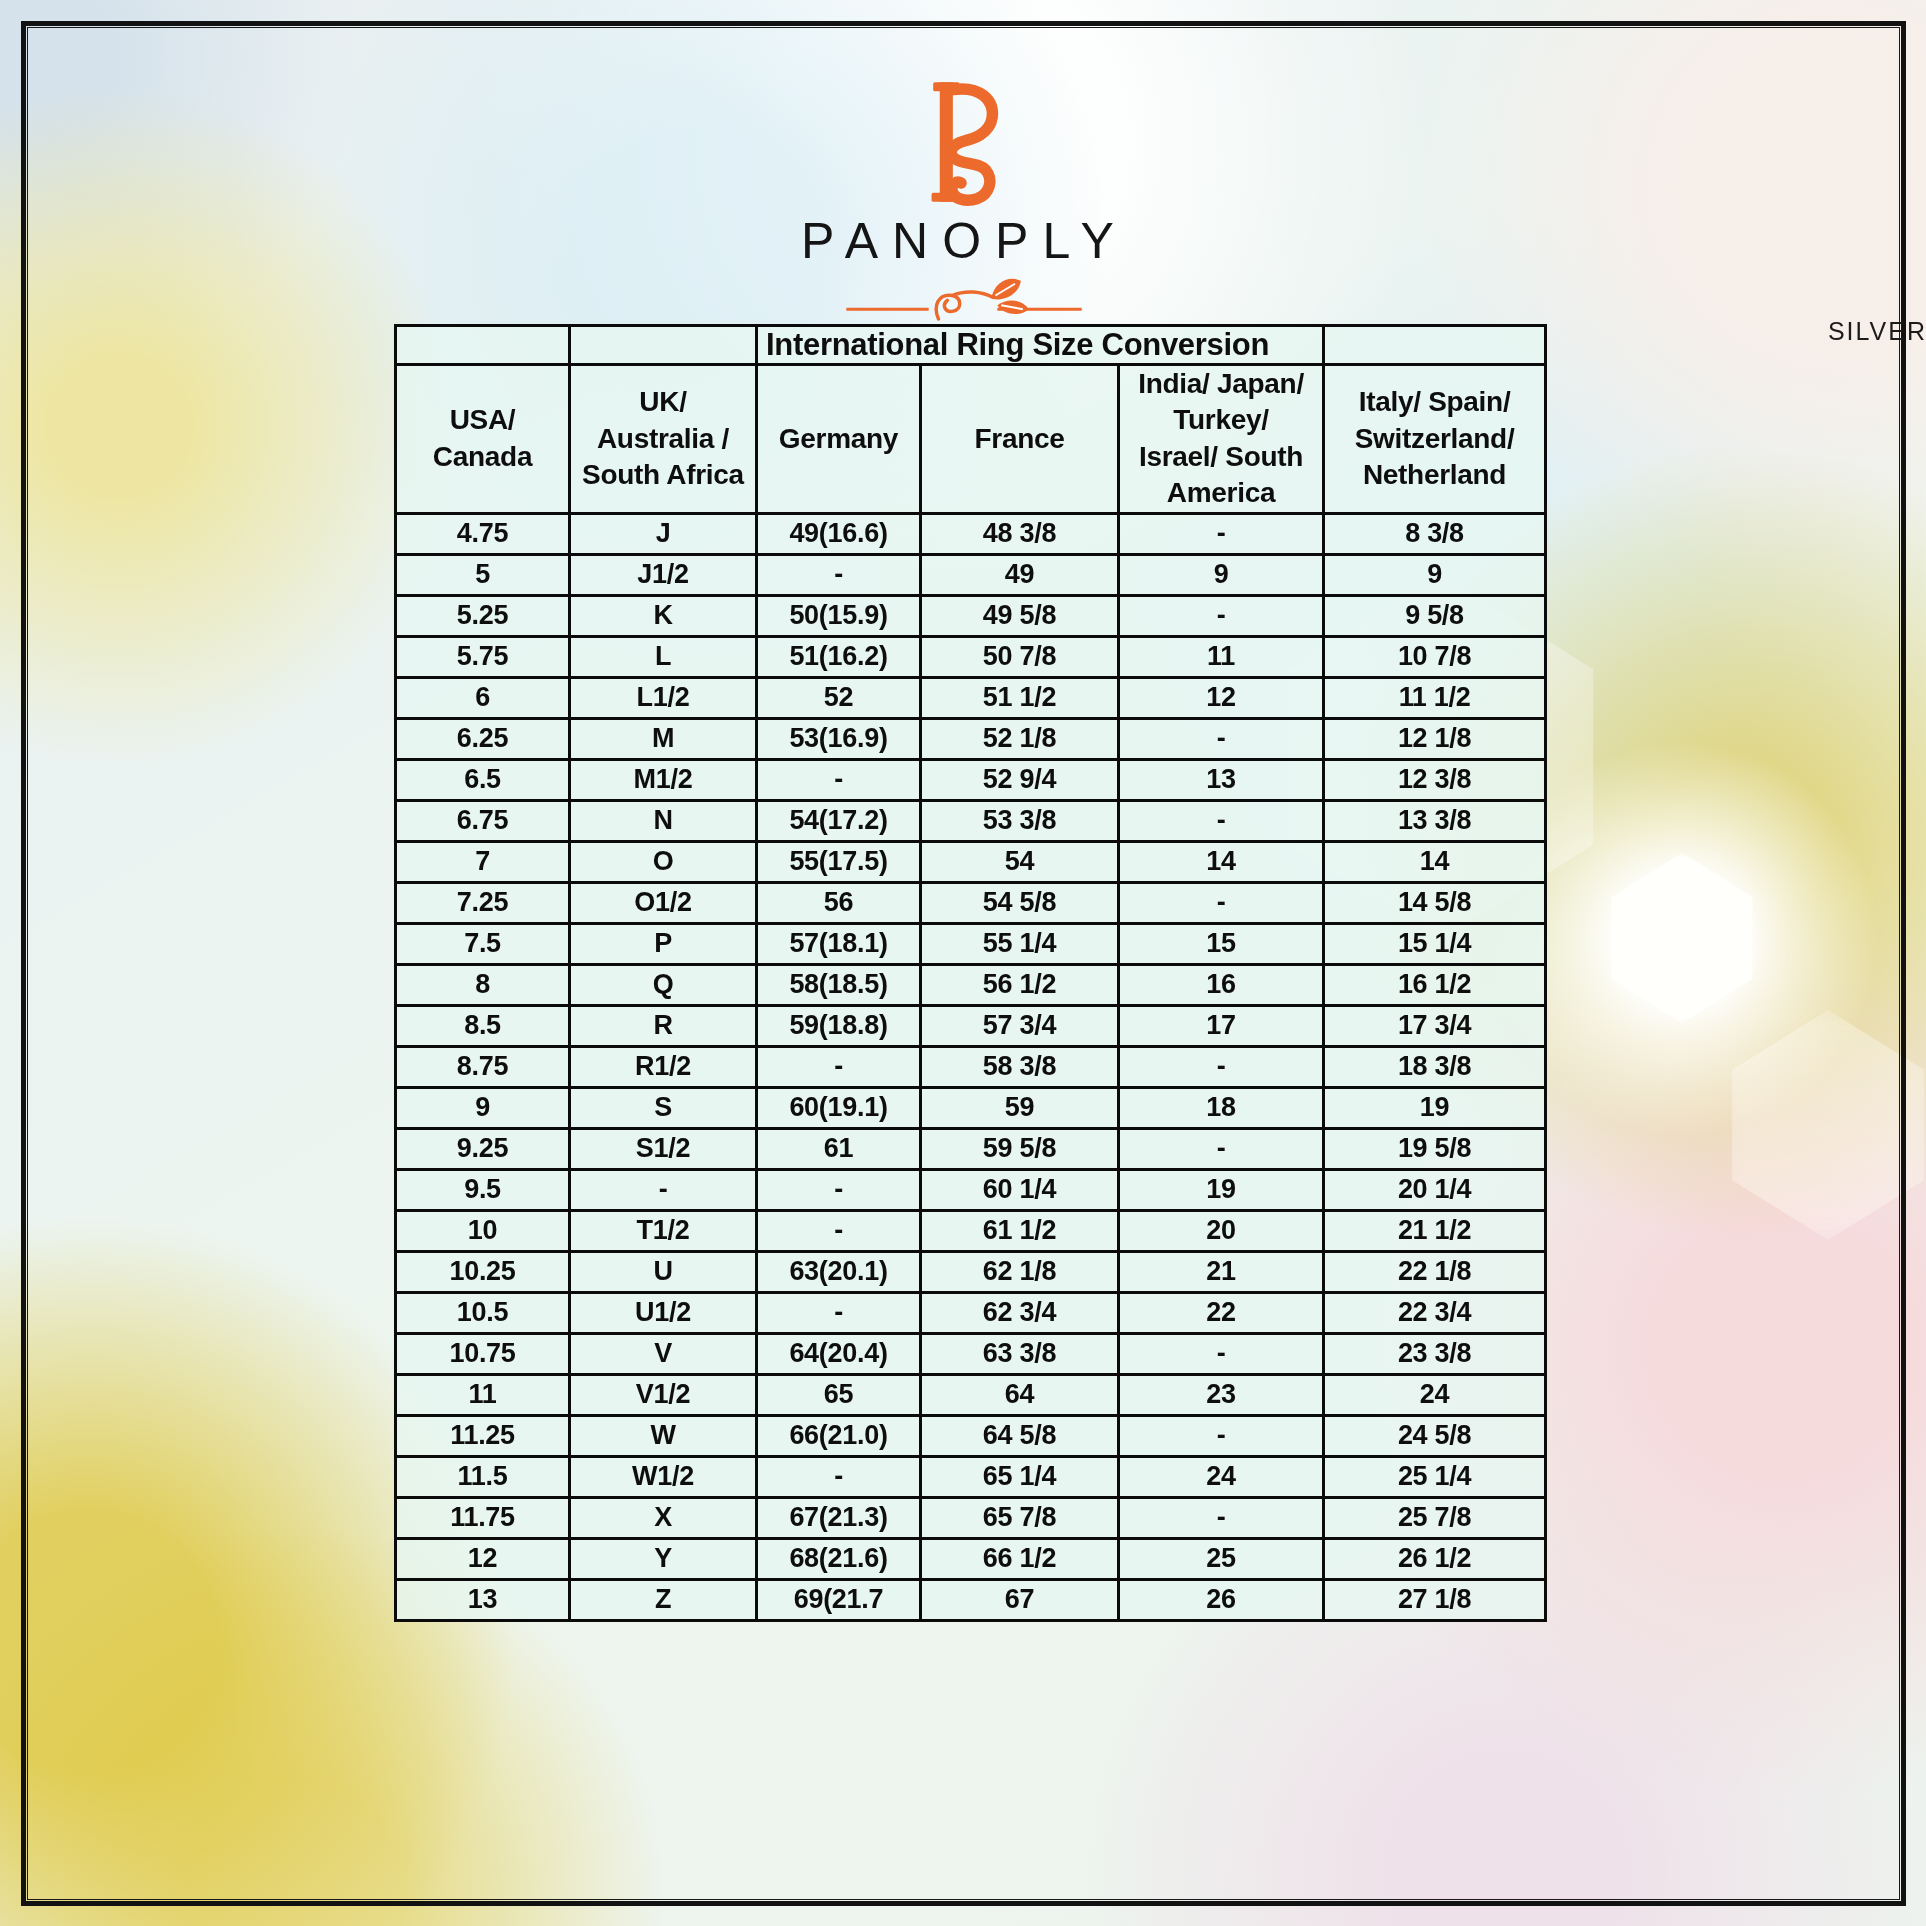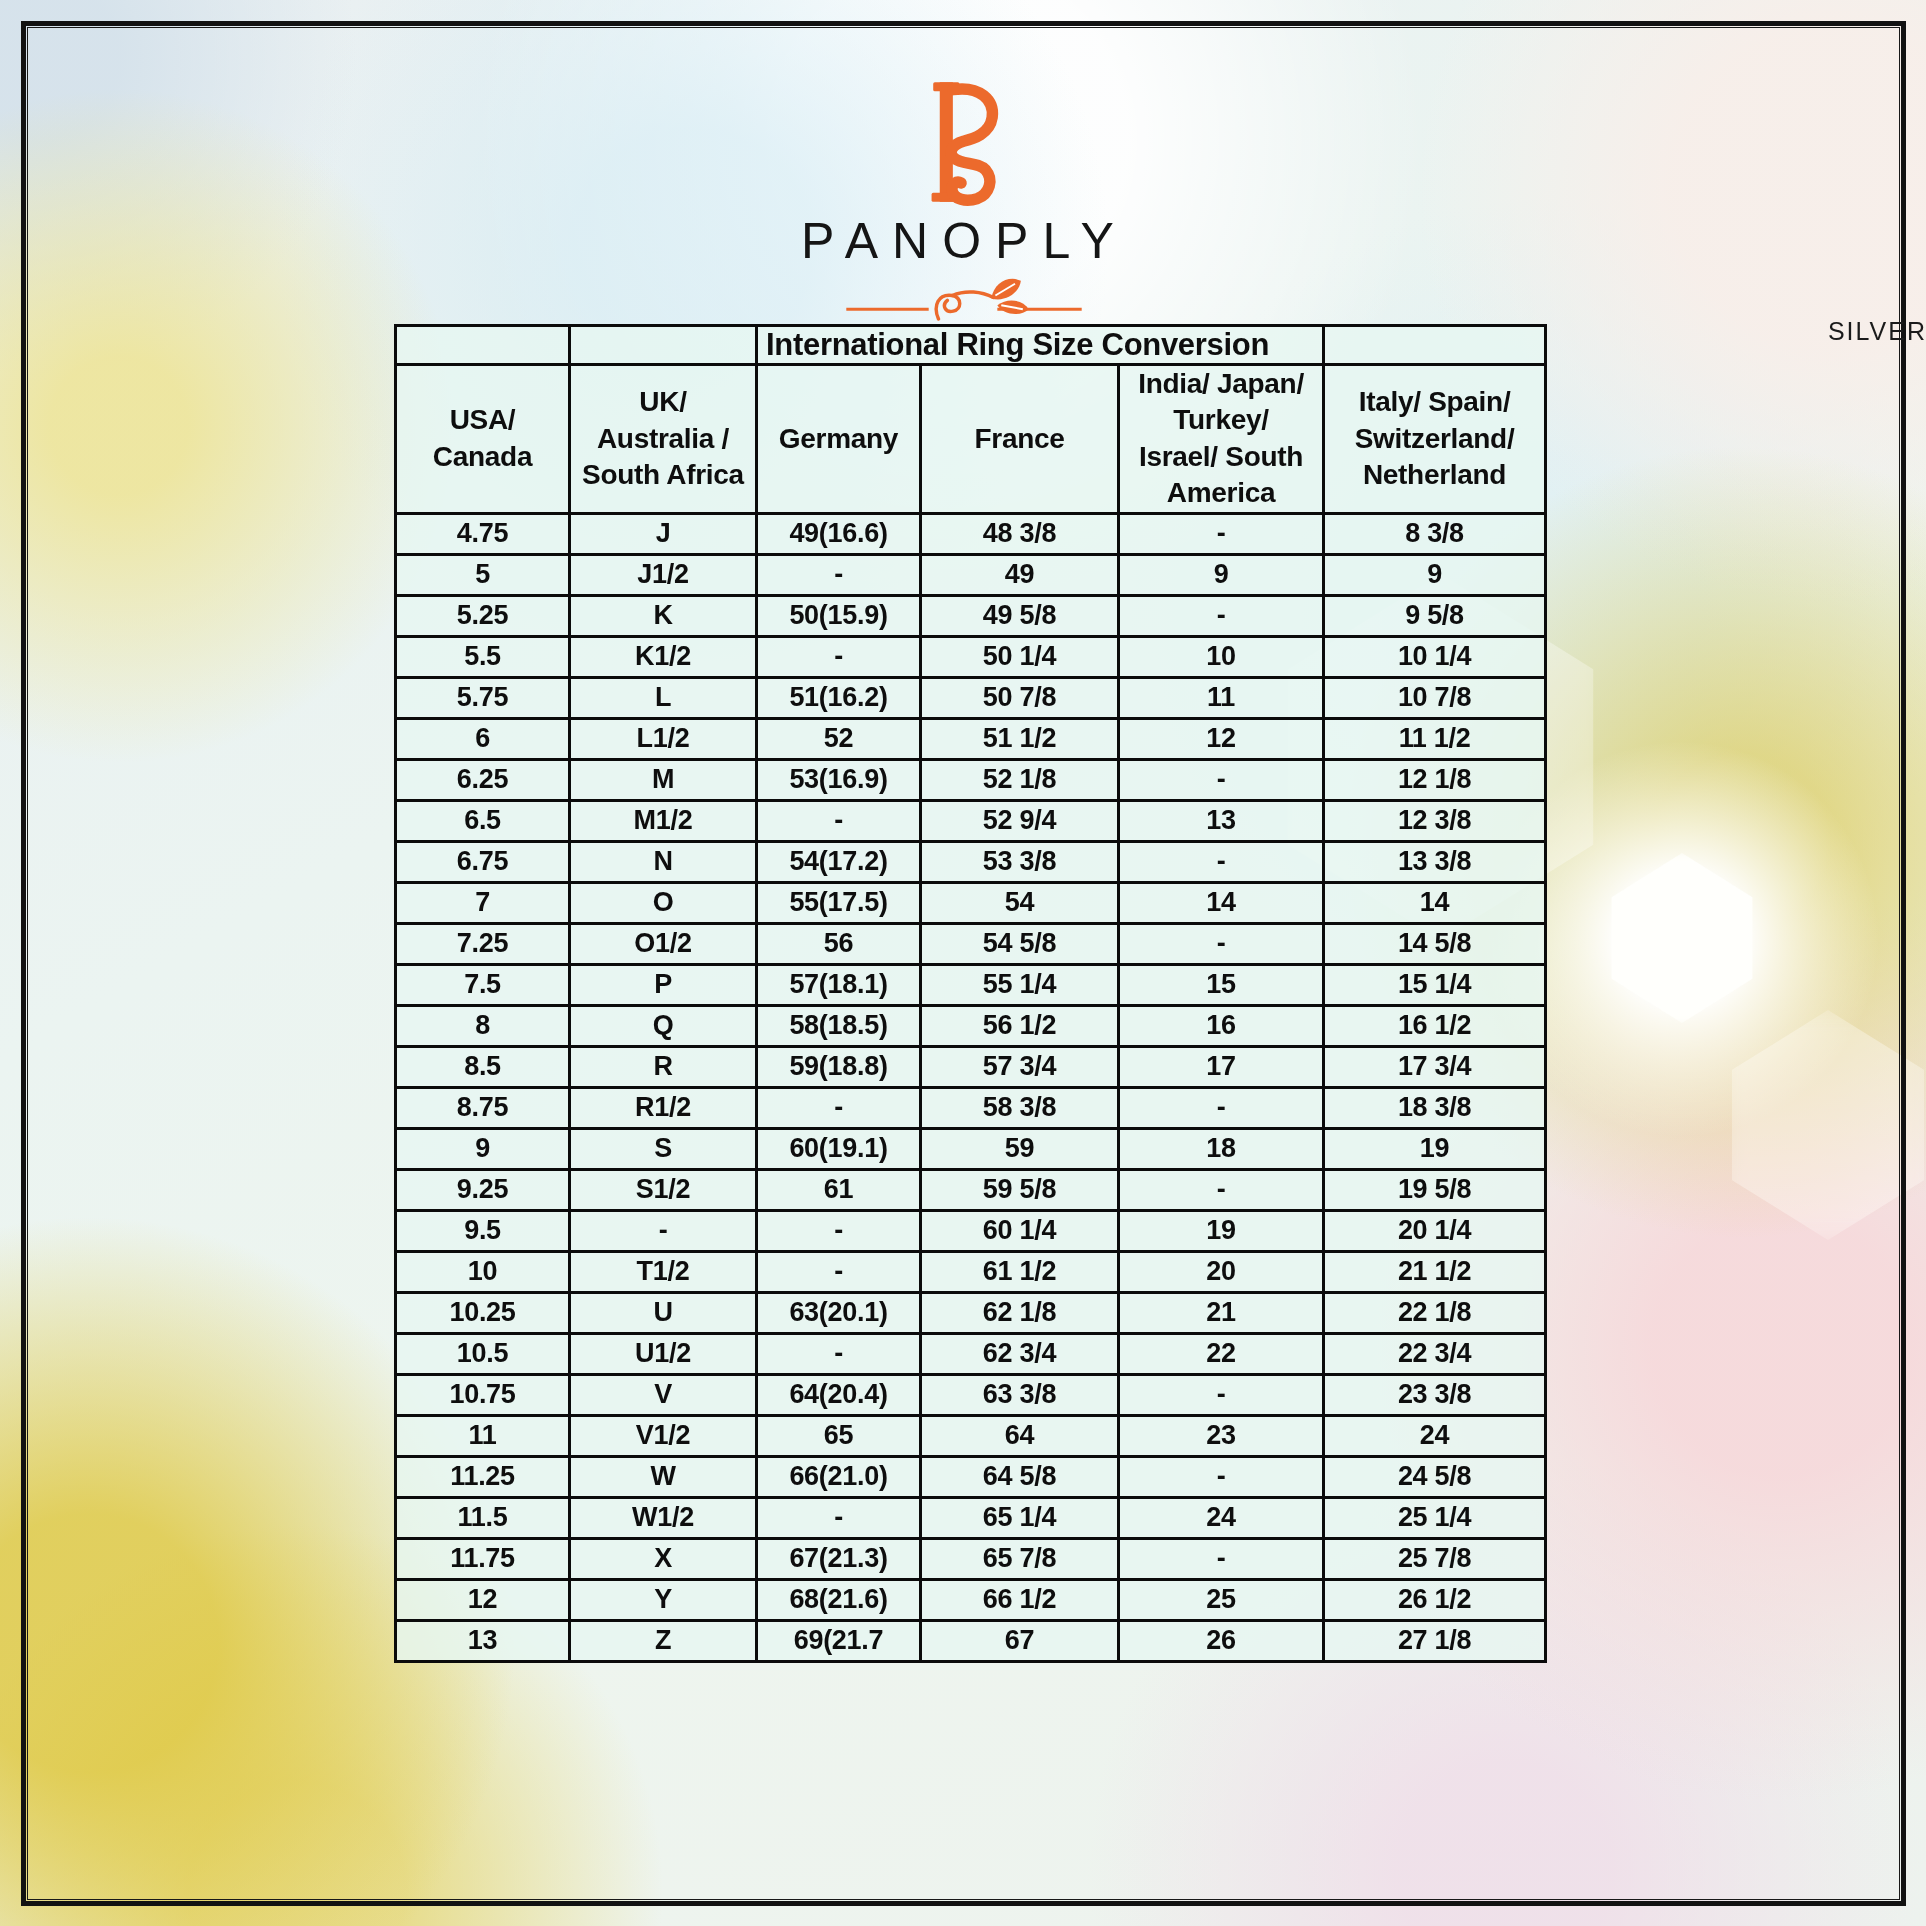--- a/index.html
+++ b/index.html
@@ -142,28 +142,20 @@
       </tr>
       <tr>
         <td>5.25</td>
         <td>K</td>
         <td>50(15.9)</td>
         <td>49 5/8</td>
         <td>-</td>
         <td>9 5/8</td>
       </tr>
       <tr>
-        <td>5.5</td>
-        <td>K1/2</td>
-        <td>-</td>
-        <td>50 1/4</td>
-        <td>10</td>
-        <td>10 1/4</td>
-      </tr>
-      <tr>
         <td>5.75</td>
         <td>L</td>
         <td>51(16.2)</td>
         <td>50 7/8</td>
         <td>11</td>
         <td>10 7/8</td>
       </tr>
       <tr>
         <td>6</td>
         <td>L1/2</td>

